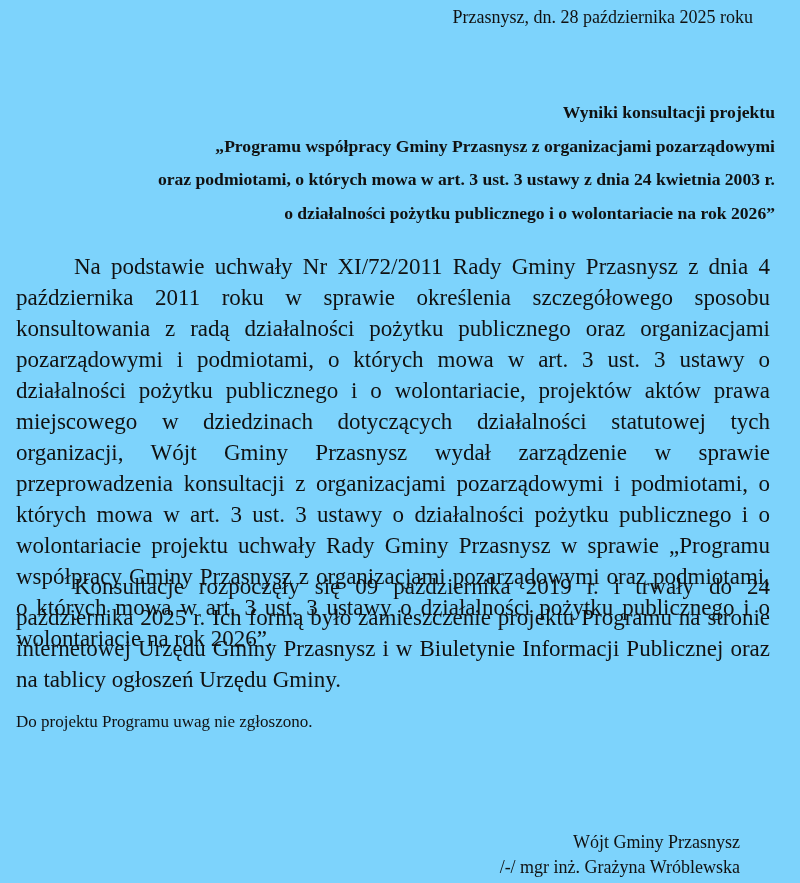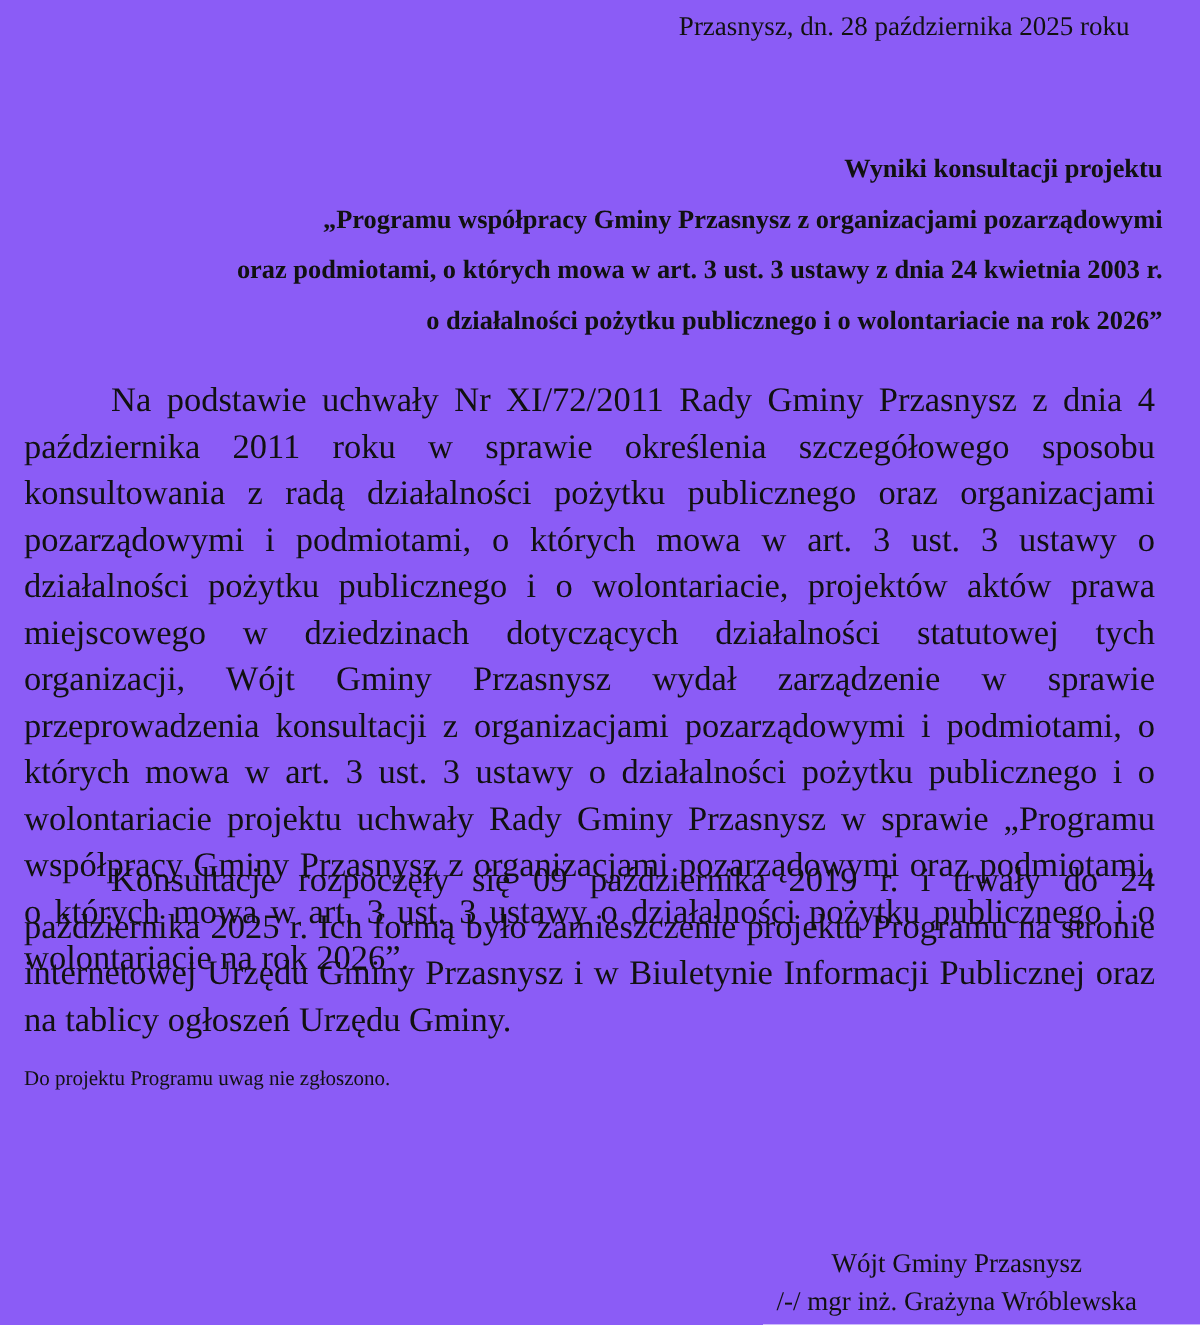--- a/index.html
+++ b/index.html
@@ -4,21 +4,21 @@
 <style>
   html, body {
     margin: 0;
     padding: 0;
     background: #ffffff;
   }
   .page {
     position: relative;
     width: 800px;
     height: 883px;
-    background: #8b5cf6;
+    background: #7dd3fc;
     font-family: "Liberation Serif", "DejaVu Serif", serif;
     color: #111111;
     overflow: hidden;
   }
   .date-line {
     position: absolute;
     top: 7px;
     right: 47px;
     font-size: 18px;
     white-space: nowrap;
@@ -41,27 +41,27 @@
     line-height: 31px;
     text-align: justify;
     text-indent: 58px;
   }
   .para-1 { top: 251px; }
   .para-2 { top: 571px; }
   .note-line {
     position: absolute;
     top: 712px;
     left: 16px;
-    font-size: 14px;
+    font-size: 17px;
   }
   .signature-block {
     position: absolute;
     top: 830px;
-    right: 42px;
-    text-align: center;
+    right: 60px;
+    text-align: right;
     font-size: 18px;
     line-height: 25px;
   }
 </style>
 </head>
 <body>
 
 <div class="page">
 
   <div class="date-line">Przasnysz, dn. 28 października 2025 roku</div>

